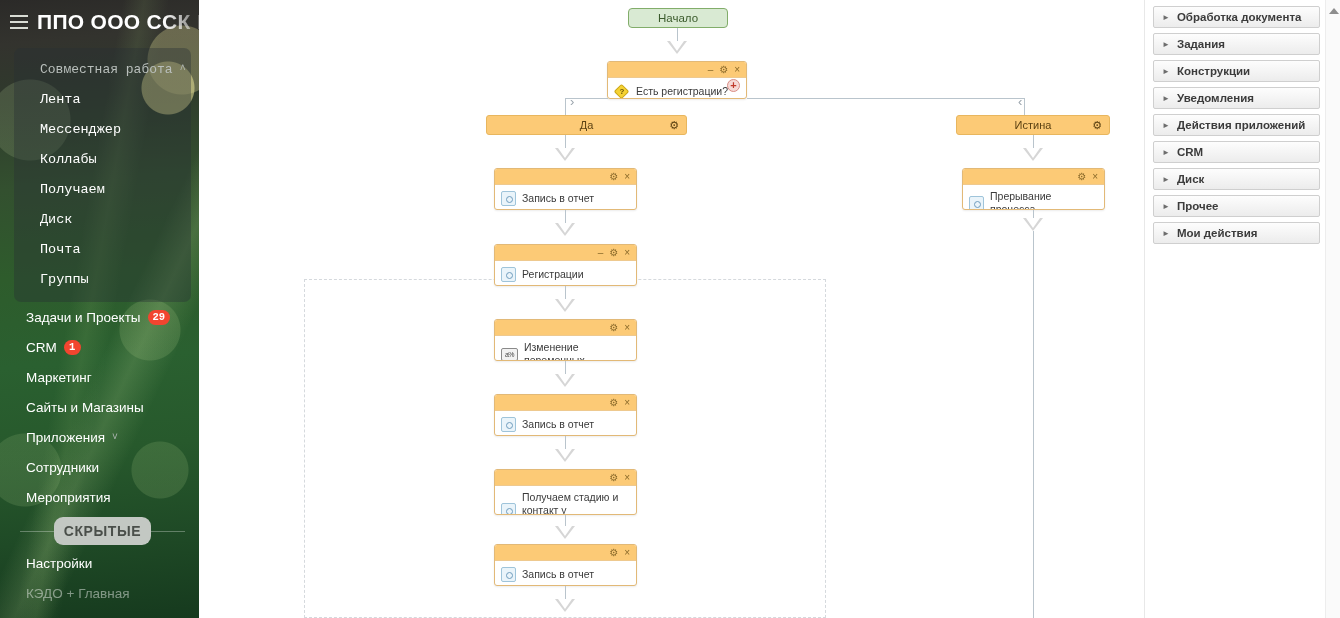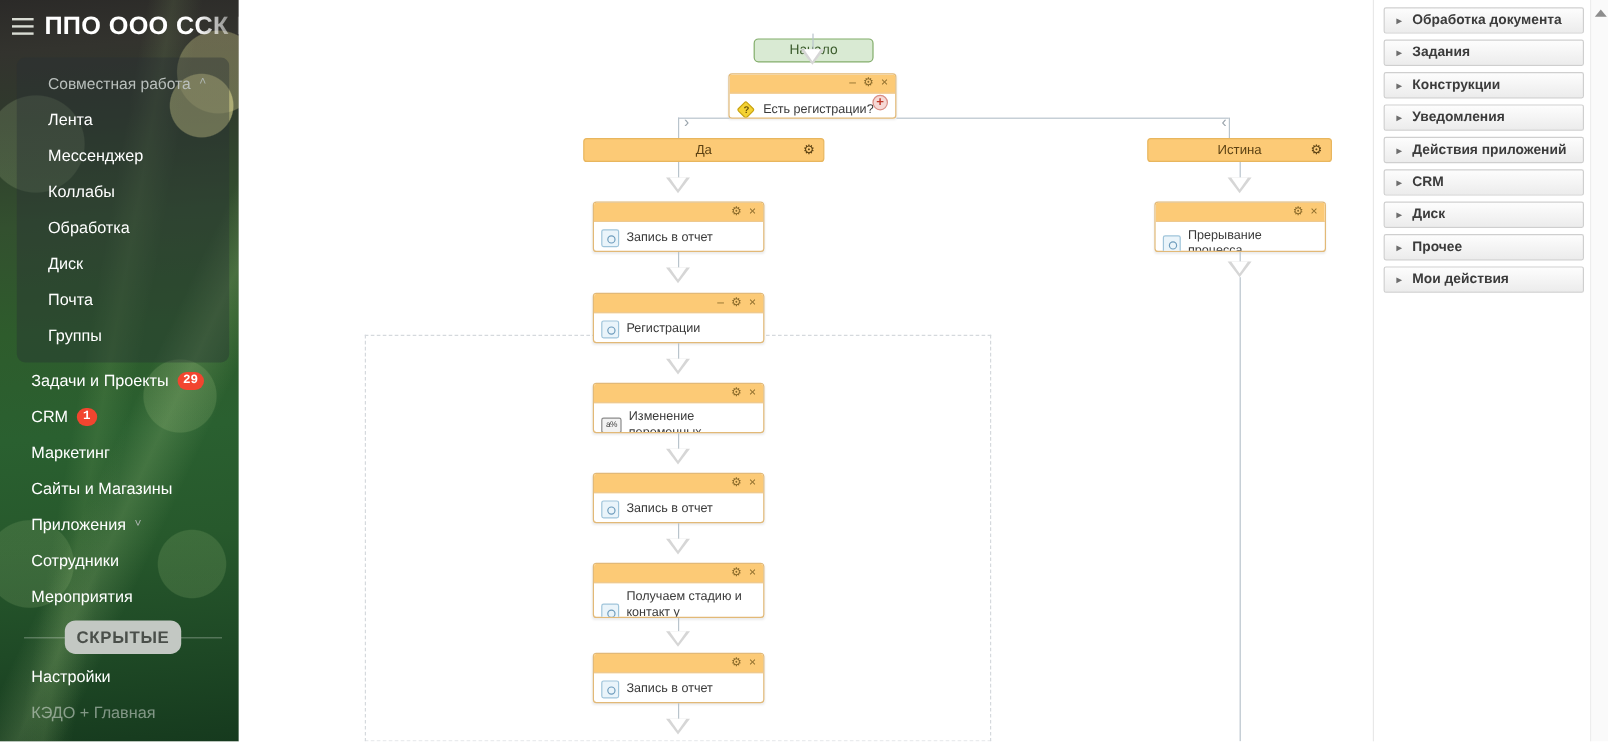--- a/index.html
+++ b/index.html
@@ -56,21 +56,21 @@
     padding:6px 0 8px 0;
   }
   .sb-row{
     height:30px; display:flex; align-items:center; gap:7px;
     padding-left:12px; font-size:13.5px; color:#ffffff; cursor:default;
     white-space:nowrap;
   }
   .sb-row.muted{ color:#b9bfbc; font-size:13px; }
   .sb-row .chev{ font-size:10px; color:#aeb6b2; line-height:1; }
   .sb-list .sb-row{ height:30px; padding-left:26px; }
-  .sb-group .sb-row{ padding-left:26px; }
+  .sb-group .sb-row{ padding-left:26px;font-family:Liberation Mono, monospace; }
   .sb-group .sb-row.muted{ padding-left:26px; }
 
   .badge{
     display:inline-flex; align-items:center; justify-content:center;
     min-width:17px; height:15px; padding:0 5px;
     background:#f2452f; color:#fff; font-size:10.5px; font-weight:bold;
     border-radius:9px; line-height:1;font-family:Liberation Mono, monospace;
   }
   .hidden-sep{
     position:relative; height:30px; margin:4px 14px 2px 20px;
@@ -104,21 +104,21 @@
   .caret{ position:absolute; color:#9aa4ac; font-size:13px; line-height:1; }
 
   .dashbox{
     position:absolute; border:1px dashed #d5d9dd; background:transparent;
   }
 
   .node-start{
     position:absolute;
     background:#d9ead3; border:1px solid #82ad6a; border-radius:4px;
     font-size:11.5px; color:#3b5b2c; text-align:center;
-    display:flex; align-items:center; justify-content:center;margin-top:24px;
+    display:flex; align-items:center; justify-content:center;
   }
 
   .node-branch{
     position:absolute; background:#fcca76; border:1px solid #e8b65e;
     border-radius:3px; display:flex; align-items:center; justify-content:center;
     font-size:11px; color:#5c4213;
   }
   .node-branch .gear{ position:absolute; right:7px; top:50%; transform:translateY(-50%); }
 
   .node{
@@ -225,21 +225,21 @@
       <div class="sb-row">
         <span>Лента</span>
       </div>
       <div class="sb-row">
         <span>Мессенджер</span>
       </div>
       <div class="sb-row">
         <span>Коллабы</span>
       </div>
       <div class="sb-row">
-        <span>Обработка</span>
+        <span>Получаем</span>
       </div>
       <div class="sb-row">
         <span>Диск</span>
       </div>
       <div class="sb-row">
         <span>Почта</span>
       </div>
       <div class="sb-row">
         <span>Группы</span>
       </div>

